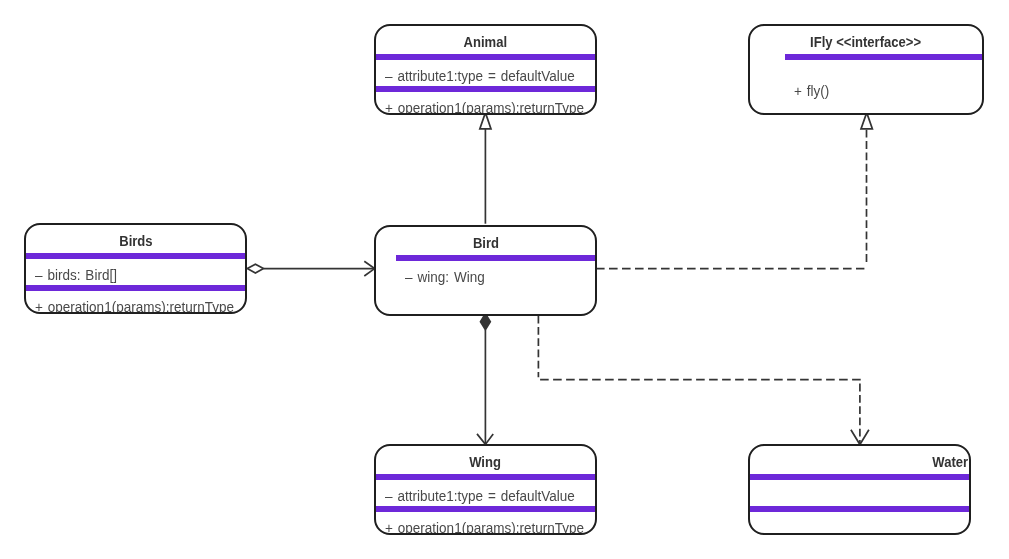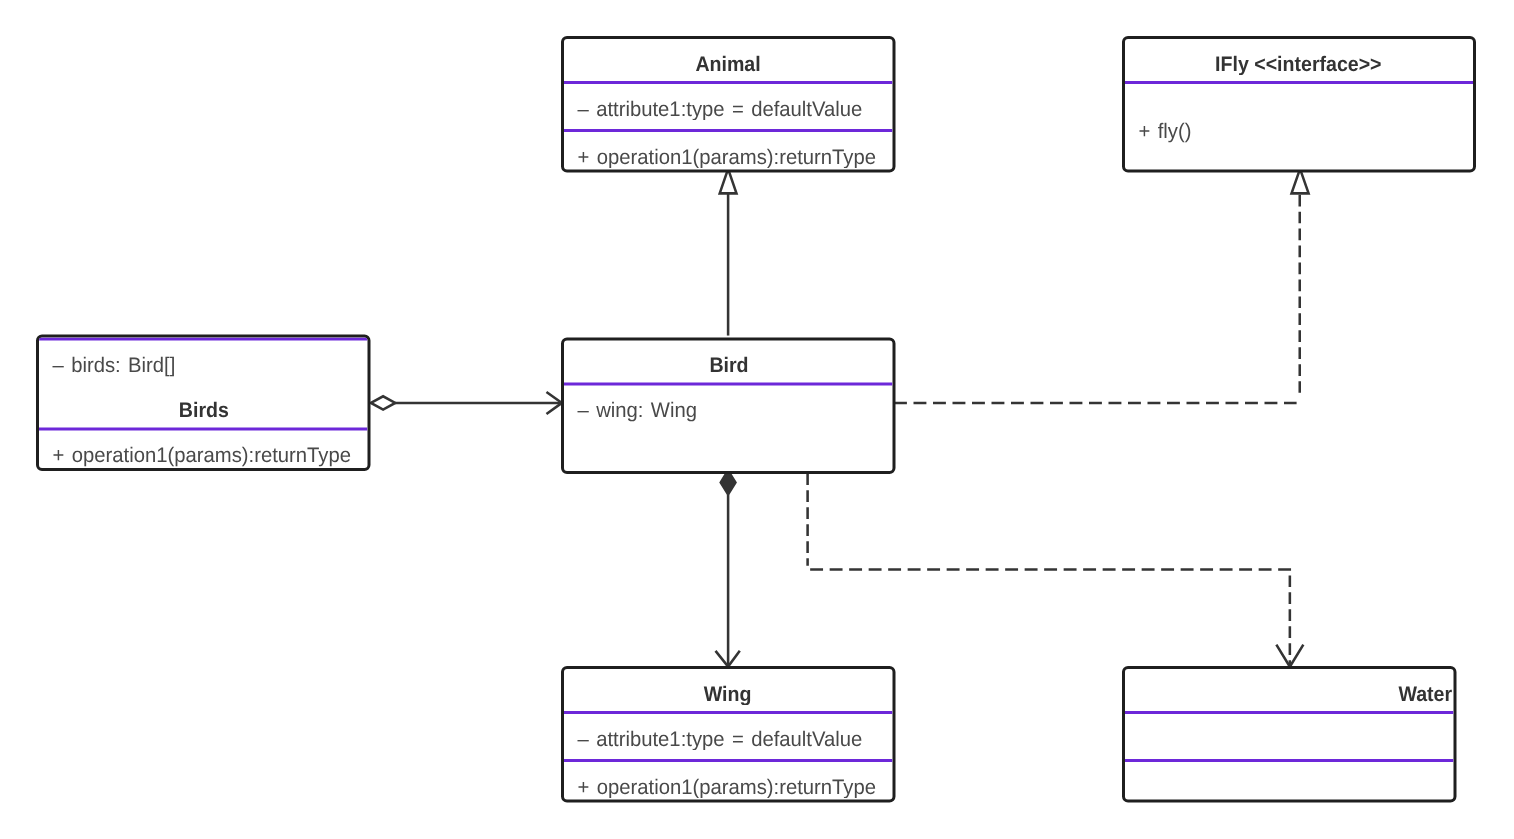--- a/index.html
+++ b/index.html
@@ -1,24 +1,24 @@
 <!DOCTYPE html>
 <html><head>
 <meta charset="utf-8">
 <style>
   html,body{margin:0;padding:0;}
   body{width:1009px;height:559px;background:#ffffff;font-family:"Liberation Sans",sans-serif;overflow:hidden;}
   #canvas{position:relative;width:1009px;height:559px;}
-  .uml-class{position:absolute;box-sizing:border-box;border:2px solid #1f1f1f;border-radius:4px;background:#ffffff;overflow:hidden;}
+  .uml-class{position:absolute;box-sizing:border-box;border:2px solid #1f1f1f;border-radius:16px;background:#ffffff;overflow:hidden;}
   .uml-row{box-sizing:border-box;line-height:32.7px;overflow:hidden;white-space:nowrap;}
   .uml-title{font-weight:bold;font-size:14px;color:#333333;text-align:center;}
   .tt{display:inline-block;transform:scaleX(0.932);}
   .uml-member{font-size:14px;word-spacing:1.2px;color:#494949;padding-left:8.7px;white-space:nowrap;}
   .mt{display:inline-block;transform:scaleX(0.965);transform-origin:left center;}
-  .rowline{border-top:2px solid #6d28d9;}
+  .rowline{border-top:6px solid #6d28d9;}
   svg.edges{position:absolute;left:0;top:0;}
 </style>
 </head>
 <body>
 
 <div id="canvas">
   <svg class="edges" width="1009" height="559" viewBox="0 0 1009 559">
     <g fill="none" stroke="#343434" stroke-width="1.7" stroke-linecap="butt">
       <g>
         <path d="M 485.4 223.7 L 485.4 128.9"></path>
@@ -47,30 +47,30 @@
       </g>
     </g>
   </svg>
   <div class="uml-class" style="left:374px;top:24px;width:223px;height:90.8px;">
     <div class="uml-row uml-title" style="height:27.9px;"><span class="tt">Animal</span></div>
     <div class="uml-row uml-member rowline" style="height:32px;"><span class="mt">– attribute1:type = defaultValue</span></div>
     <div class="uml-row uml-member rowline" style="height:26.9px;"><span class="mt">+ operation1(params):returnType</span></div>
   </div>
   <div class="uml-class" style="left:747.9px;top:24px;width:236px;height:90.7px;">
     <div class="uml-row uml-title" style="height:27.9px;"><span class="tt">IFly &lt;&lt;interface&gt;&gt;</span></div>
-    <div class="uml-row uml-member rowline" style="height:58.8px;line-height:62.1px;"><span class="mt">+ fly()</span></div>
+    <div class="uml-row uml-member rowline" style="height:58.8px;line-height:62.1px;margin-left:35px;"><span class="mt">+ fly()</span></div>
   </div>
   <div class="uml-class" style="left:24px;top:223px;width:223px;height:90.8px;">
+    <div class="uml-row uml-title" style="height:27.9px;"><span class="tt">Birds</span></div>
     <div class="uml-row uml-member rowline" style="height:32px;"><span class="mt">– birds: Bird[]</span></div>
-    <div class="uml-row uml-title" style="height:27.9px;"><span class="tt">Birds</span></div>
     <div class="uml-row uml-member rowline" style="height:26.9px;"><span class="mt">+ operation1(params):returnType</span></div>
   </div>
   <div class="uml-class" style="left:374px;top:225px;width:223px;height:90.8px;">
     <div class="uml-row uml-title" style="height:27.9px;"><span class="tt">Bird</span></div>
-    <div class="uml-row uml-member rowline" style="height:32px;"><span class="mt">– wing: Wing</span></div>
+    <div class="uml-row uml-member rowline" style="height:32px;margin-left:20px;"><span class="mt">– wing: Wing</span></div>
   </div>
   <div class="uml-class" style="left:374px;top:444px;width:223px;height:90.8px;">
     <div class="uml-row uml-title" style="height:27.9px;"><span class="tt">Wing</span></div>
     <div class="uml-row uml-member rowline" style="height:32px;"><span class="mt">– attribute1:type = defaultValue</span></div>
     <div class="uml-row uml-member rowline" style="height:26.9px;"><span class="mt">+ operation1(params):returnType</span></div>
   </div>
   <div class="uml-class" style="left:747.9px;top:444px;width:223.1px;height:90.8px;">
     <div class="uml-row uml-title" style="height:27.9px;text-align:right;"><span class="tt">Water</span></div>
     <div class="uml-row uml-member rowline" style="height:32px;"><span class="mt"></span></div>
     <div class="uml-row uml-member rowline" style="height:26.9px;"><span class="mt"></span></div>

